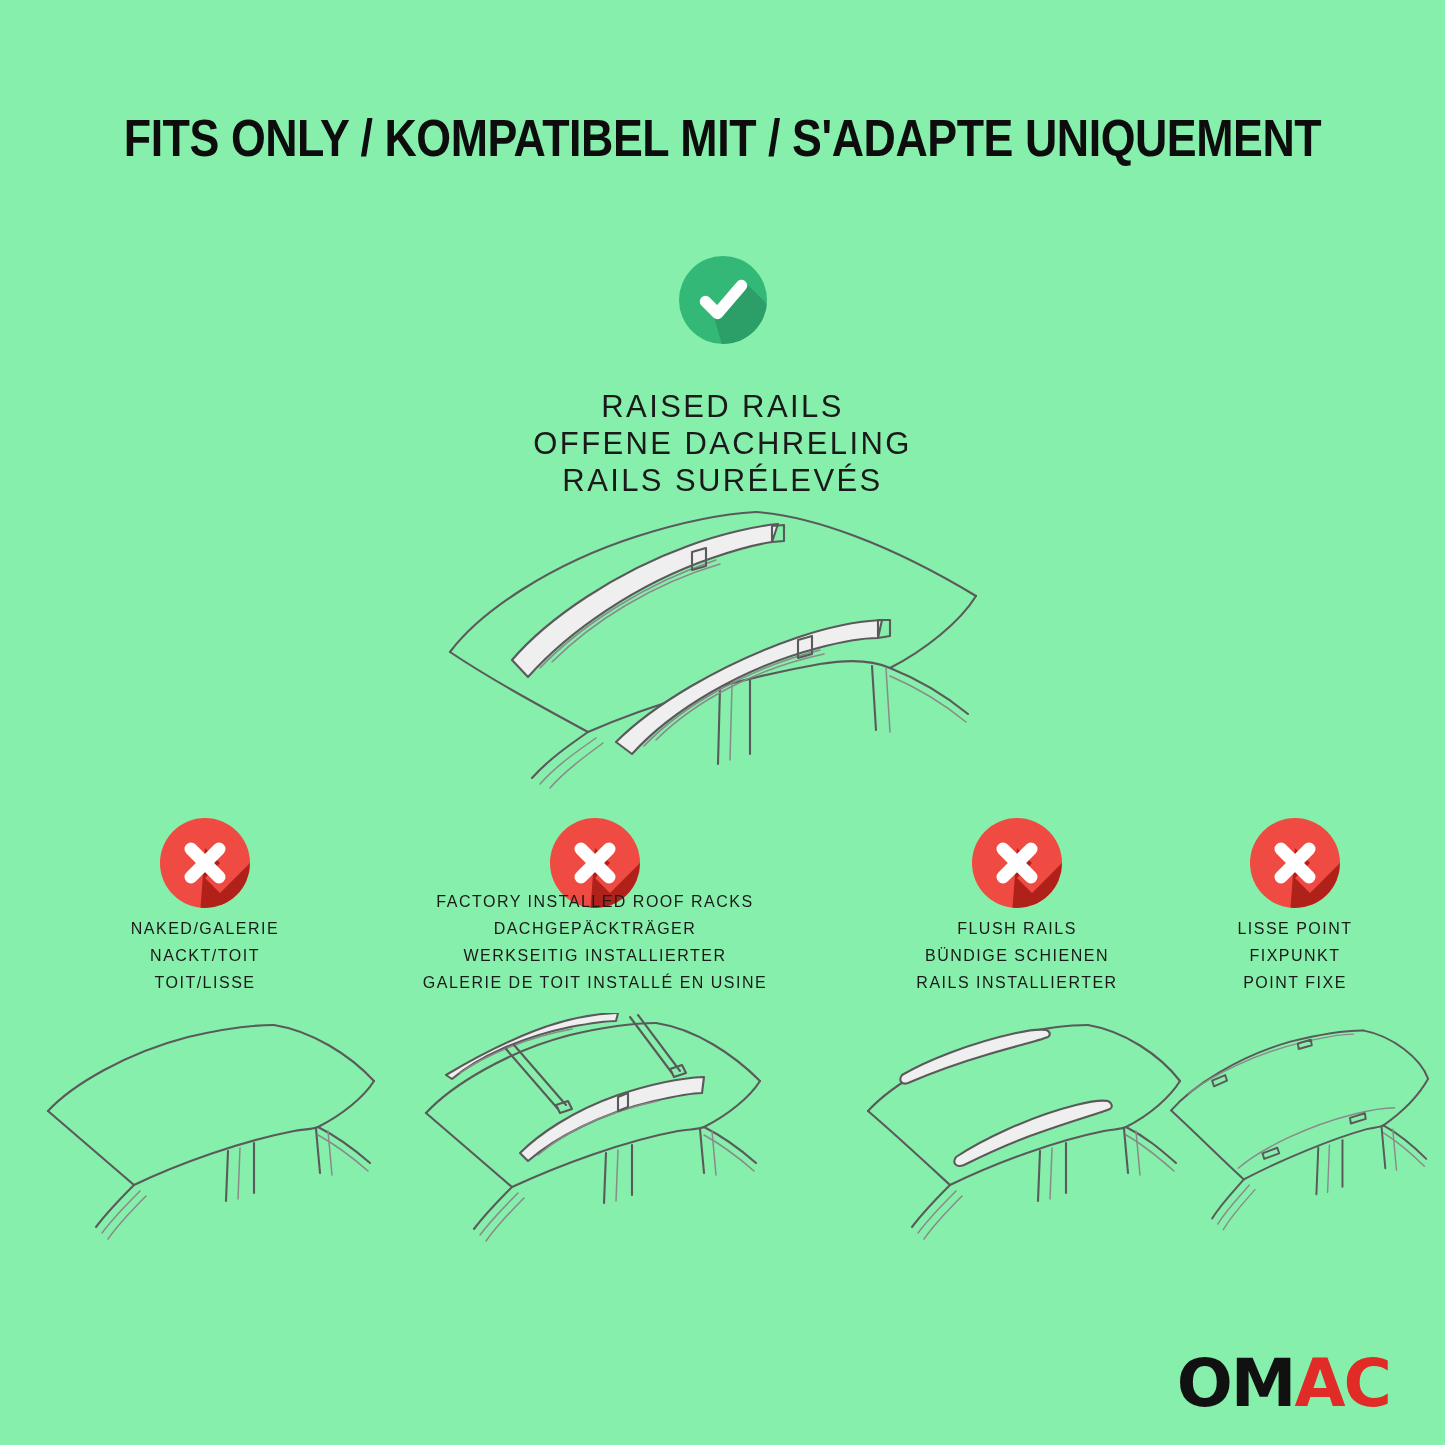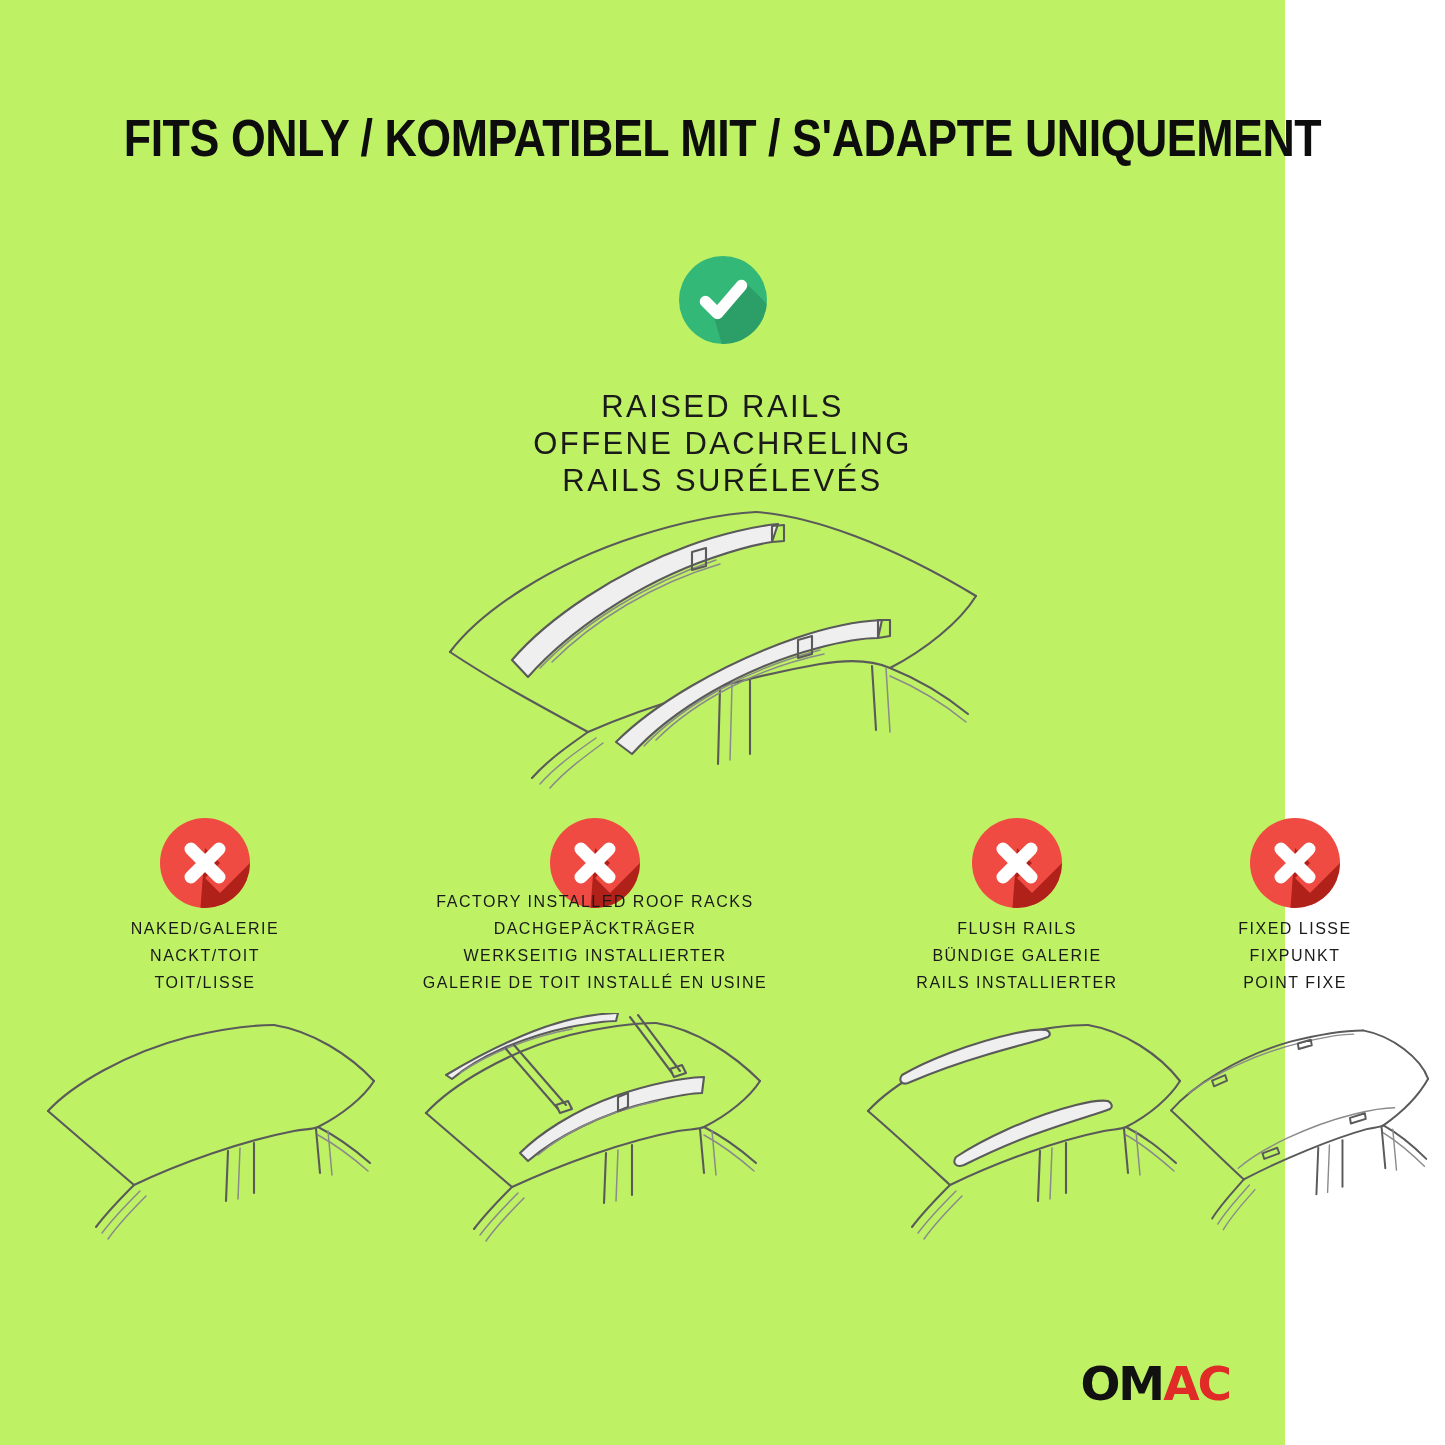--- a/index.html
+++ b/index.html
@@ -6,23 +6,23 @@
   * { box-sizing: border-box; margin: 0; padding: 0; }
   html, body {
     width: 1445px;
     height: 1445px;
     background: #ffffff;
     font-family: "Liberation Sans", sans-serif;
     overflow: hidden;
   }
   .page {
     position: relative;
-    width: 1285px;
+    width: 1445px;
     height: 1445px;
-    background: #bef264;
+    background: #86efac;
   }
 
   
   .header-title {
     position: absolute;
     top: 108px;
     left: 0;
     width: 1445px;
     text-align: center;
     font-family: "Liberation Sans Narrow", "Liberation Sans", sans-serif;
@@ -126,21 +126,21 @@
     height: 235px;
   }
   .col-illu svg { width: 100%; height: 100%; display: block; }
 
   
   .logo {
     position: absolute;
     right: 55px;
     bottom: 28px;
     font-weight: 700;
-    font-size: 47px;
+    font-size: 66px;
     line-height: 66px;
     letter-spacing: -2px;
     font-family: "DejaVu Sans", sans-serif;
   }
   .logo .dark { color: #111111; }
   .logo .accent { color: #e02b26; }
 
   
   .la { fill: none; stroke: #5a5a5a; stroke-width: 2.1; stroke-linecap: round; stroke-linejoin: round; }
   .la-thin { fill: none; stroke: #8a8a8a; stroke-width: 1.5; stroke-linecap: round; stroke-linejoin: round; }
@@ -340,21 +340,21 @@
             </g>
             <g stroke="#ffffff" stroke-width="13" stroke-linecap="round">
               <line x1="31" y1="31" x2="59" y2="59"></line>
               <line x1="59" y1="31" x2="31" y2="59"></line>
             </g>
           </svg>
         </div>
       </div>
       <div class="col-labels">
         <span class="ln">FLUSH RAILS</span>
-        <span class="ln">BÜNDIGE GALERIE</span>
+        <span class="ln">BÜNDIGE SCHIENEN</span>
         <span class="ln">RAILS INSTALLIERTER</span>
       </div>
       <div class="col-illu">
         <svg viewBox="0 0 330 235" xmlns="http://www.w3.org/2000/svg">
           <path class="la" d="M16 98 C40 72 92 40 152 24 C186 16 212 12 236 12"></path>
           <path class="la" d="M236 12 C272 18 308 42 328 68"></path>
           <path class="la" d="M328 68 C318 84 298 102 274 114"></path>
           <path class="la" d="M16 98 C44 122 72 148 98 172"></path>
           <path class="la" d="M98 172 C144 150 202 128 252 118 C264 116 270 116 274 114"></path>
           <path class="la" d="M98 172 C84 186 72 198 60 214"></path>
@@ -393,21 +393,21 @@
               <path d="M45 30 L60 45 L45 60 L60 75 L90 45 L90 96 L40 96 Z" fill="#a81d16" opacity="0.9"></path>
             </g>
             <g stroke="#ffffff" stroke-width="13" stroke-linecap="round">
               <line x1="31" y1="31" x2="59" y2="59"></line>
               <line x1="59" y1="31" x2="31" y2="59"></line>
             </g>
           </svg>
         </div>
       </div>
       <div class="col-labels">
-        <span class="ln">FIXED LISSE</span>
+        <span class="ln">LISSE POINT</span>
         <span class="ln">FIXPUNKT</span>
         <span class="ln">POINT FIXE</span>
       </div>
       <div class="col-illu">
         <svg viewBox="0 0 290 235" xmlns="http://www.w3.org/2000/svg">
           <path class="la" d="M12 96 C34 70 84 38 140 22 C172 14 196 10 218 10"></path>
           <path class="la" d="M218 10 C250 16 280 40 288 62"></path>
           <path class="la" d="M288 62 C278 80 260 98 240 112"></path>
           <path class="la" d="M12 96 C38 120 64 146 90 170"></path>
           <path class="la" d="M90 170 C132 148 186 126 222 116 C232 114 236 114 240 112"></path>

